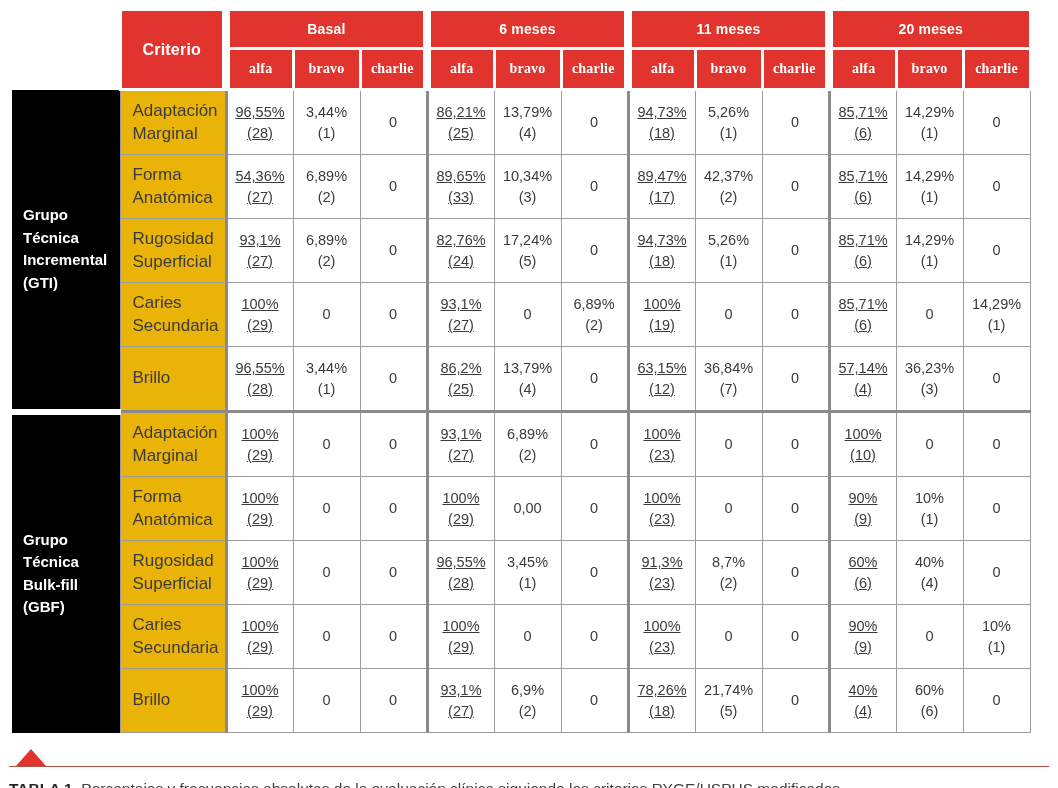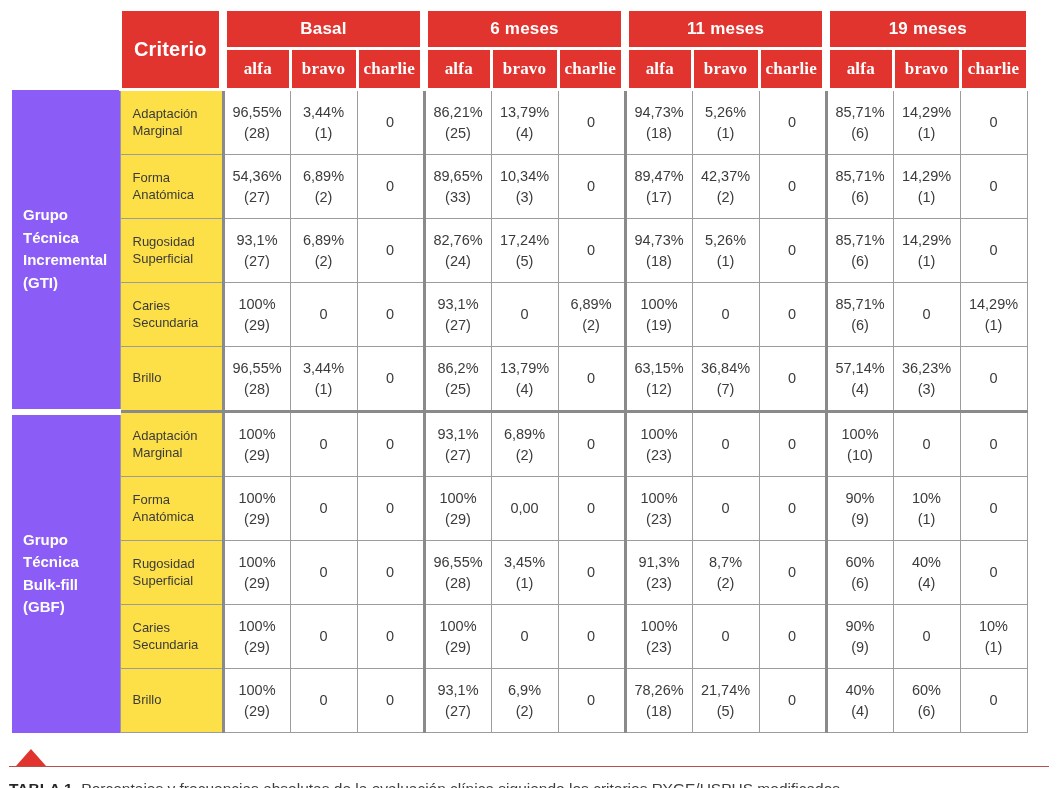--- a/index.html
+++ b/index.html
@@ -19,67 +19,67 @@
     margin: 8px 0 0 12px;
   }
   
   th.hd {
     background: #e1342e;
     color: #ffffff;
     font-weight: bold;
     text-align: center;
     vertical-align: middle;
     border: 3px solid #ffffff;
-    font-size: 17px;
+    font-size: 14px;
     letter-spacing: 0.2px;
   }
   th.period { height: 34px; }
   th.sub    { height: 36px; font-family: Liberation Serif, serif; }
   th.blk-l  { border-left: 8px solid #ffffff; }
   th.corner { background: transparent; border: none; }
-  th.crit-h { font-size: 20px; }
+  th.crit-h { font-size: 16px; }
 
   
   th.group-cell {
-    background: #8b5cf6;
+    background: #000000;
     color: #ffffff;
     font-weight: bold;
     text-align: left;
     vertical-align: middle;
     padding: 6px 6px 6px 11px;
     white-space: pre-line;
     font-size: 15px;
     line-height: 1.5;
     border: none;
   }
   th.group-cell.gsep { border-top: 6px solid #ffffff; }
 
   
   td.crit {
     border: 1px solid #9c9c9c;
     color: #3b3b3b;
-    font-size: 13px;
+    font-size: 17px;
     line-height: 1.3;
     vertical-align: middle;
     padding: 6px 6px 6px 12px;
-    background: #fde047;
+    background: #eab308;
   }
   td.val {
     border: 1px solid #9c9c9c;
     color: #3b3b3b;
     font-size: 14.5px;
     line-height: 1.4;
     text-align: center;
     vertical-align: middle;
     white-space: pre-line;
     height: 59px;
     background: #ffffff;
     padding: 2px;
   }
-  .thick-l { border-left: 3px solid #8a8a8a !important; }
+  .thick-l { border-left: 3px solid #8a8a8a !important; text-decoration: underline; }
   .gsep-t  { border-top: 3px solid #8a8a8a !important; }
 
   
   .tri {
     width: 0; height: 0;
     margin: 16px 0 0 16px;
     border-left: 15px solid transparent;
     border-right: 15px solid transparent;
     border-bottom: 17px solid #e1342e;
   }
@@ -118,21 +118,21 @@
         <col style="width:67px">
         <col style="width:67px">
     </colgroup>
     <thead>
       <tr>
         <th class="corner" rowspan="2"></th>
         <th class="hd crit-h" rowspan="2">Criterio</th>
         <th class="hd period blk-l" colspan="3">Basal</th>
         <th class="hd period blk-l" colspan="3">6 meses</th>
         <th class="hd period blk-l" colspan="3">11 meses</th>
-        <th class="hd period blk-l" colspan="3">19 meses</th>
+        <th class="hd period blk-l" colspan="3">20 meses</th>
       </tr>
       <tr>
         <th class="hd sub blk-l">alfa</th>
         <th class="hd sub">bravo</th>
         <th class="hd sub">charlie</th>
         <th class="hd sub blk-l">alfa</th>
         <th class="hd sub">bravo</th>
         <th class="hd sub">charlie</th>
         <th class="hd sub blk-l">alfa</th>
         <th class="hd sub">bravo</th>

